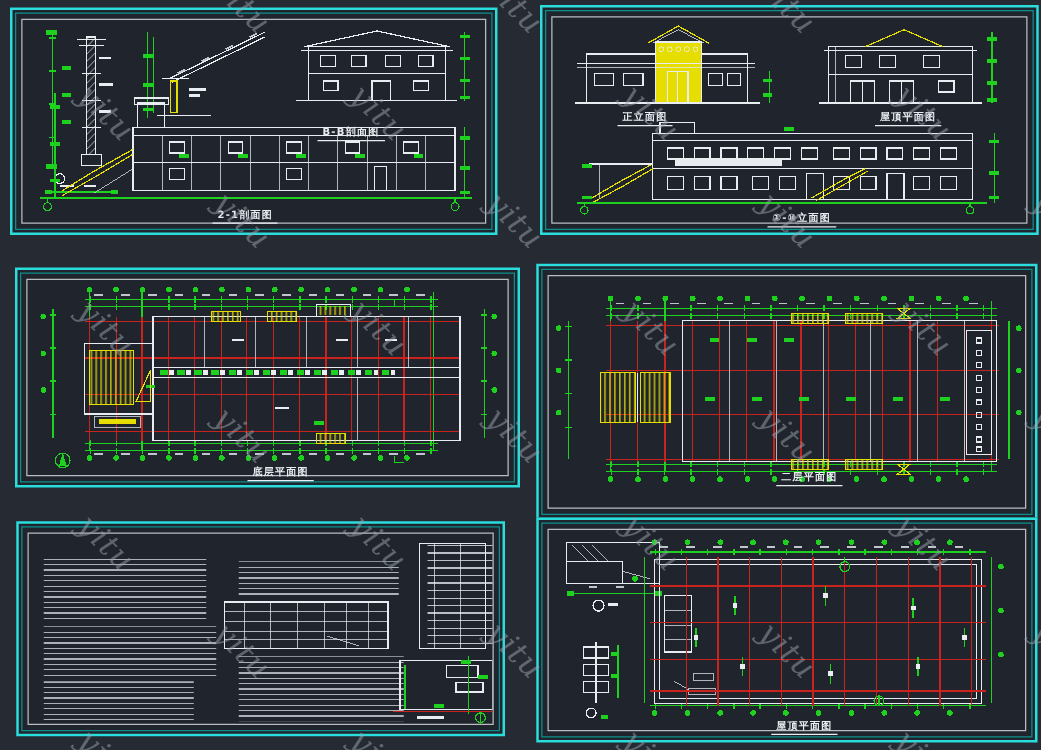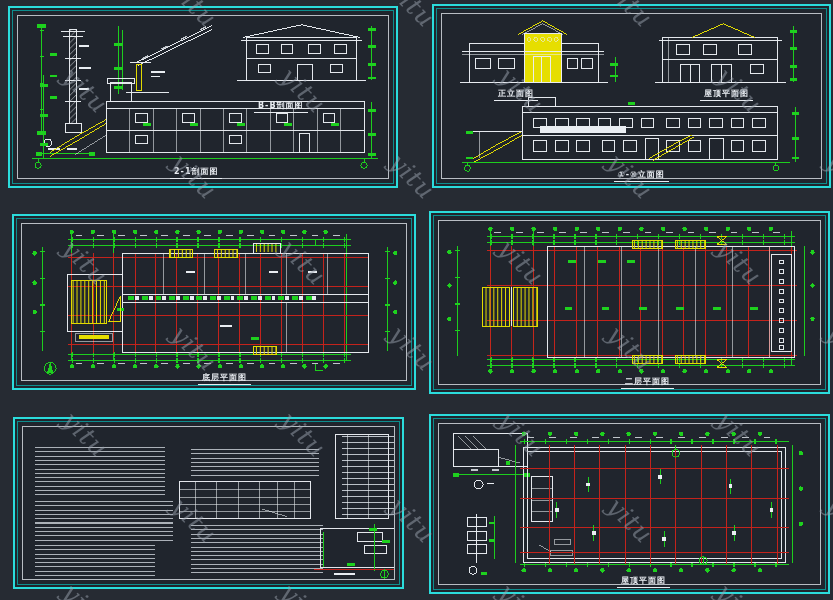--- a/index.html
+++ b/index.html
@@ -360,21 +360,21 @@
           <circle class="g" cx="26" cy="148" r="6"></circle>
           <polygon class="gf" points="26,141.5 22.8,152.5 29.2,152.5"></polygon>
           <polyline class="g" points="298,22 298,16 306,16"></polyline>
           <polyline class="g" points="298,144 298,150 306,150"></polyline>
         </g>
       </svg>
       <div class="label" style="left:176px;top:150px;">底层平面图</div>
     </div>
   </div>
 
-  <div class="panel" style="left:429px;top:211px;width:401px;height:183px;">
+  <div class="panel" style="left:429px;top:211px;width:401px;height:205px;">
     <div class="sheet">
       <svg viewBox="0 0 385 167">
         <g>
           <line class="axdot" x1="50" y1="8" x2="358" y2="8" stroke-dasharray="0.1 22"></line>
           <line class="wnum" x1="54" y1="12" x2="356" y2="12"></line>
           <line class="g" x1="46" y1="16" x2="362" y2="16"></line>
             <line class="tick" x1="50" y1="16" x2="358" y2="16"></line>
           <line class="g" x1="46" y1="22" x2="362" y2="22"></line>
             <line class="tick" x1="50" y1="22" x2="358" y2="22"></line>
           <line class="g" x1="46" y1="142" x2="362" y2="142"></line>

